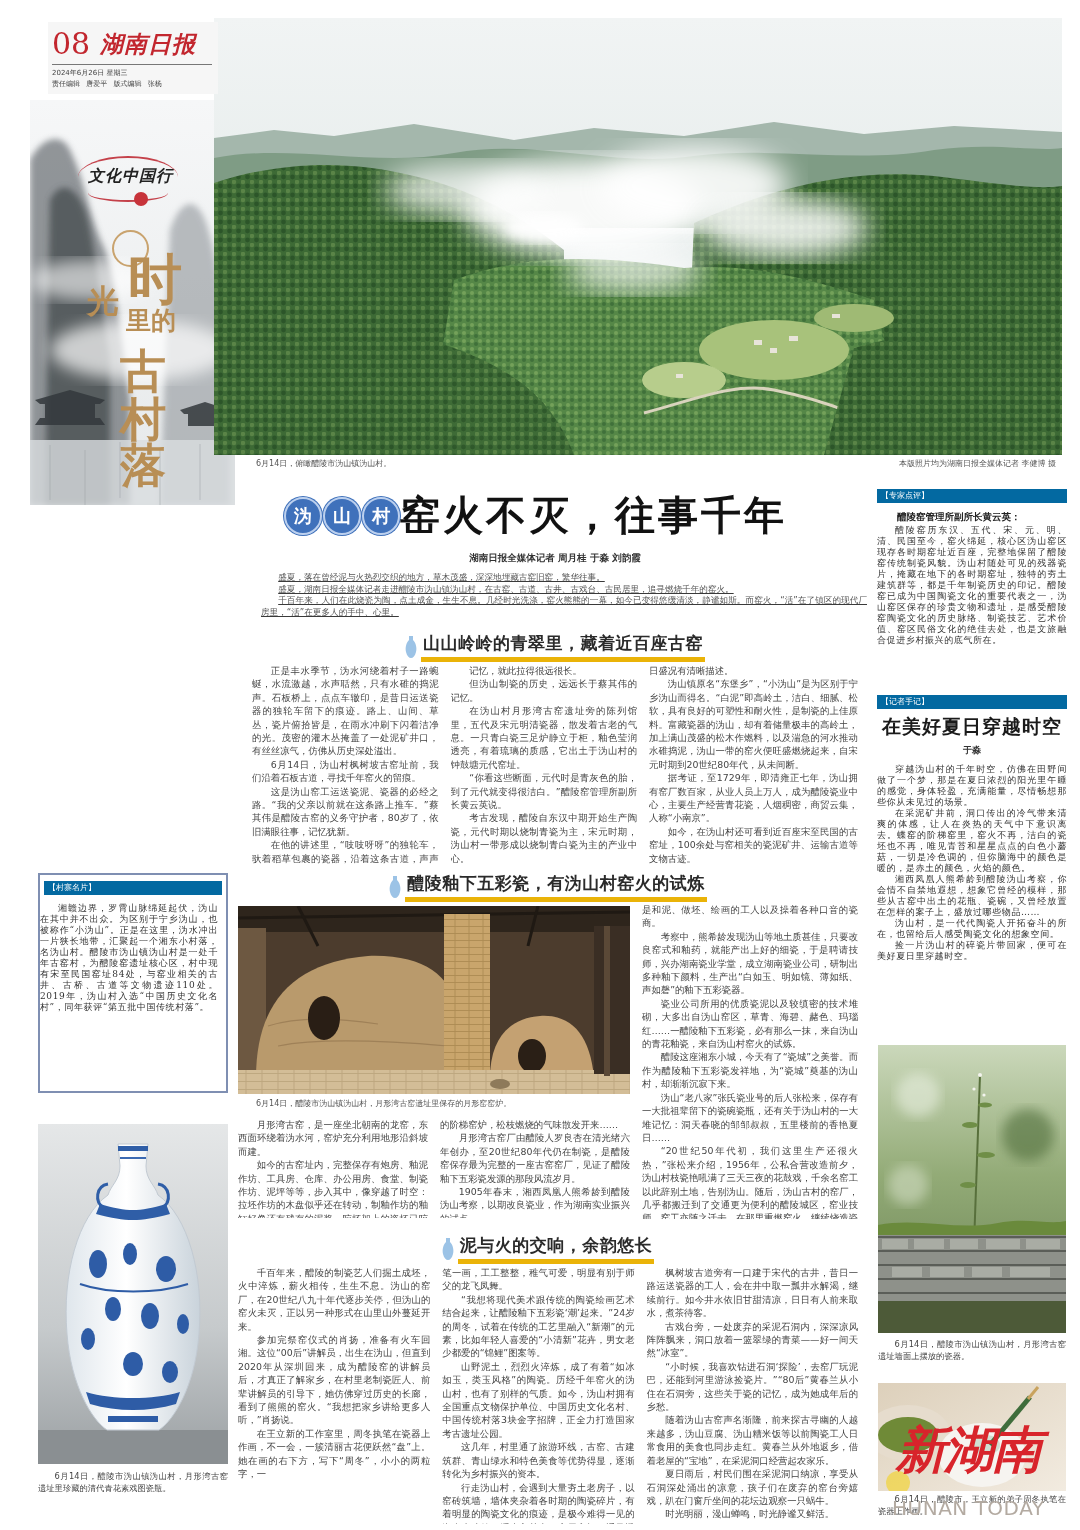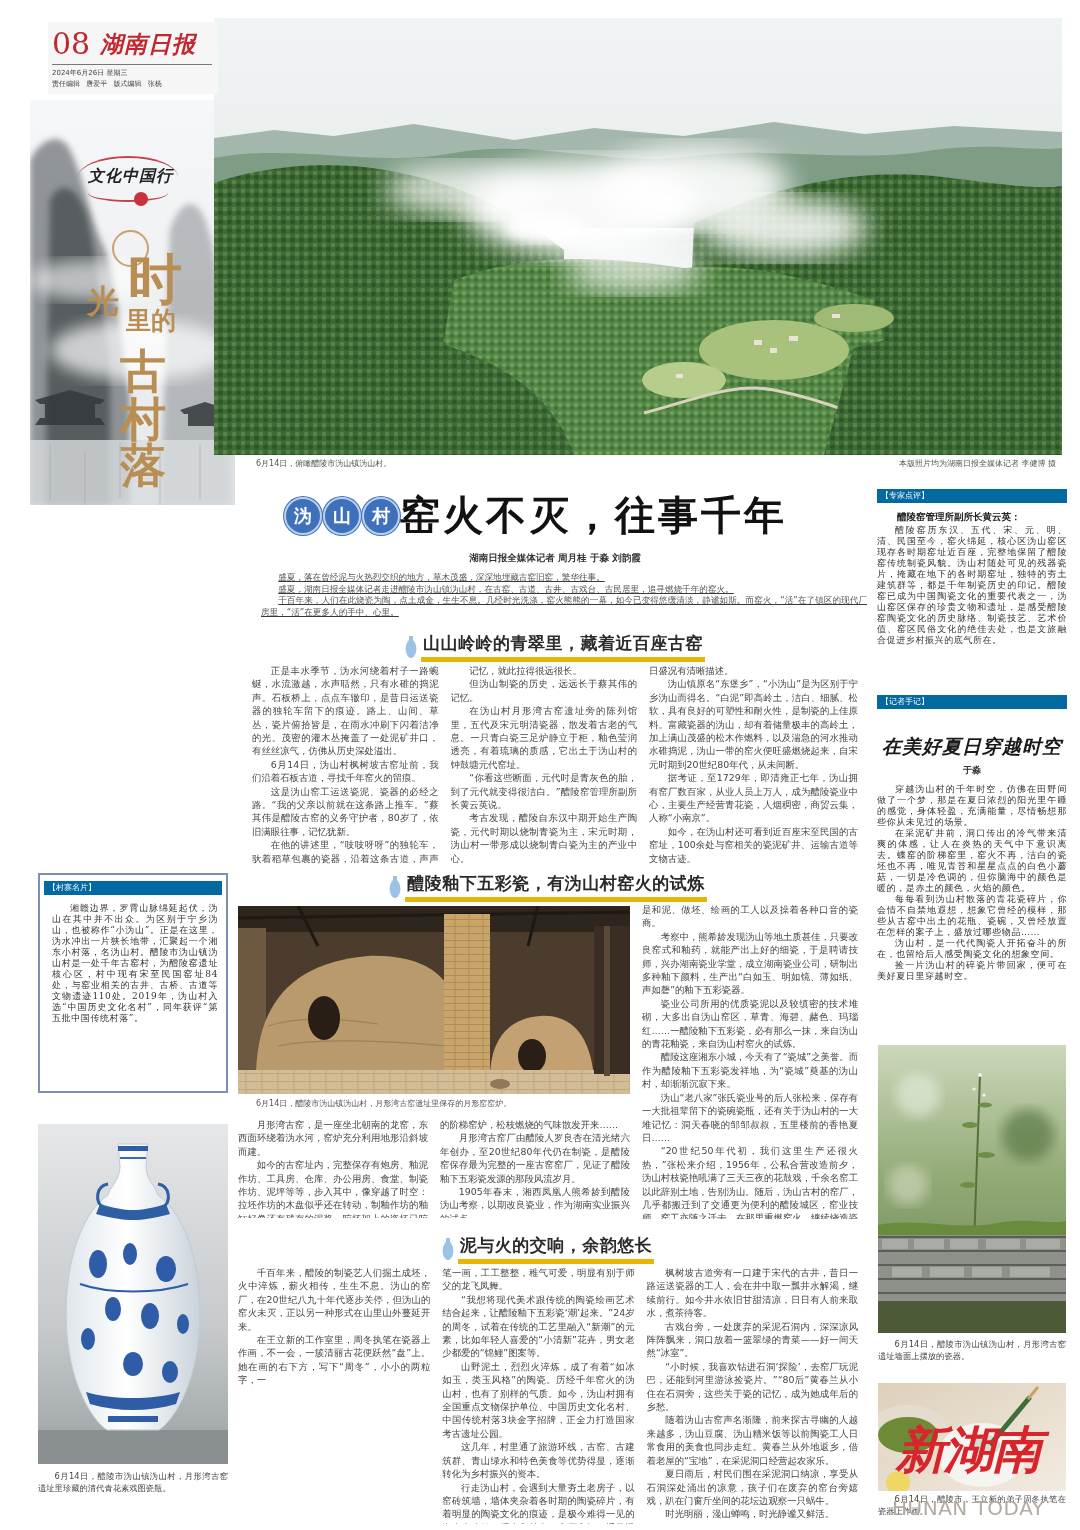--- a/index.html
+++ b/index.html
@@ -260,20 +260,21 @@
 
 <div class="abs sec-head" style="left:238px;top:1236px;width:620px;">
   <svg class="vase-ico" width="12" height="22" viewBox="0 0 12 22">
       <path d="M4 0 L8 0 L8 4 C11 7 12 12 11 16 C10 20 8 22 6 22 C4 22 2 20 1 16 C0 12 1 7 4 4Z" fill="#9cc3e6"></path>
     </svg>
   <span class="txt">泥与火的交响，余韵悠长</span>
 </div>
 <div class="abs cols" style="left:238px;top:1266px;width:620px;height:258px;">
   <div class="col">
     <p>千百年来，醴陵的制瓷艺人们掘土成坯，火中淬炼，薪火相传，生生不息。沩山的窑厂，在20世纪八九十年代逐步关停，但沩山的窑火未灭，正以另一种形式在山里山外蔓延开来。</p>
+    <p>参加完祭窑仪式的肖扬，准备有火车回湘。这位“00后”讲解员，出生在沩山，但直到2020年从深圳回来，成为醴陵窑的讲解员后，才真正了解家乡，在村里老制瓷匠人、前辈讲解员的引导下，她仿佛穿过历史的长廊，看到了熊熊的窑火。“我想把家乡讲给更多人听，”肖扬说。</p>
     <p>在王立新的工作室里，周冬执笔在瓷器上作画，不一会，一簇清丽古花便跃然“盘”上。她在画的右下方，写下“周冬”，小小的两粒字，一</p>
   </div>
   <div class="col">
     <p style="text-indent:0;">笔一画，工工整整，稚气可爱，明显有别于师父的龙飞凤舞。</p>
     <p>“我想将现代美术跟传统的陶瓷绘画艺术结合起来，让醴陵釉下五彩瓷‘潮’起来。”24岁的周冬，试着在传统的工艺里融入“新潮”的元素，比如年轻人喜爱的“小清新”花卉，男女老少都爱的“锦鲤”图案等。</p>
     <p>山野泥土，烈烈火淬炼，成了有着“如冰如玉，类玉风格”的陶瓷。历经千年窑火的沩山村，也有了别样的气质。如今，沩山村拥有全国重点文物保护单位、中国历史文化名村、中国传统村落3块金字招牌，正全力打造国家考古遗址公园。</p>
     <p>这几年，村里通了旅游环线，古窑、古建筑群、青山绿水和特色美食等优势得显，逐渐转化为乡村振兴的资本。</p>
     <p>行走沩山村，会遇到大量夯土老房子，以窑砖筑墙，墙体夹杂着各时期的陶瓷碎片，有着明显的陶瓷文化的痕迹，是极今难得一见的湘东古建筑。缓步入其中，宽屋高阁，通风透气，几片明瓦漏下阳光，颇生清凉欢喜之感。</p>
   </div>
   <div class="col" style="flex:1.1;">
@@ -281,21 +282,21 @@
     <p>古戏台旁，一处废弃的采泥石洞内，深深凉风阵阵飘来，洞口放着一篮翠绿的青菜——好一间天然“冰室”。</p>
     <p>“小时候，我喜欢钻进石洞‘探险’，去窑厂玩泥巴，还能到河里游泳捡瓷片。”“80后”黄春兰从小住在石洞旁，这些关于瓷的记忆，成为她成年后的乡愁。</p>
     <p>随着沩山古窑声名渐隆，前来探古寻幽的人越来越多，沩山豆腐、沩山糟米饭等以前陶瓷工人日常食用的美食也同步走红。黄春兰从外地返乡，借着老屋的“宝地”，在采泥洞口经营起农家乐。</p>
     <p>夏日雨后，村民们围在采泥洞口纳凉，享受从石洞深处涌出的凉意，孩子们在废弃的窑台旁嬉戏，趴在门窗斤坐间的花坛边观察一只蜗牛。</p>
     <p>时光明丽，漫山蝉鸣，时光静谧又鲜活。</p>
   </div>
 </div>
 
 <div class="abs card">
   <div class="bar" style="margin:6px 4px 0 4px;">【村寨名片】</div>
-  <div class="side-text" style="padding:8px 8px 0 12px;">
+  <div class="side-text" style="padding:8px 8px 0 0;">
     <p>湘赣边界，罗霄山脉绵延起伏，沩山在其中并不出众。为区别于宁乡沩山，也被称作“小沩山”。正是在这里，沩水冲出一片狭长地带，汇聚起一个湘东小村落，名沩山村。醴陵市沩山镇沩山村是一处千年古窑村，为醴陵窑遗址核心区，村中现有宋至民国窑址84处，与窑业相关的古井、古桥、古道等文物遗迹110处。2019年，沩山村入选“中国历史文化名村”，同年获评“第五批中国传统村落”。</p>
   </div>
 </div>
 <div class="abs" style="left:38px;top:1124px;width:190px;height:340px;overflow:hidden;">
   <svg width="190" height="340" viewBox="0 0 190 340">
     <defs>
       <linearGradient id="vbg" x1="0" y1="0" x2="0" y2="1">
         <stop offset="0" stop-color="#e5e7e8"></stop>
           <stop offset="0.6" stop-color="#c6cacc"></stop>
           <stop offset="1" stop-color="#9ba0a3"></stop>
@@ -334,26 +335,26 @@
 
 <div class="abs" style="left:877px;top:489px;width:190px;">
   <div class="bar">【专家点评】</div>
   <div style="margin-top:7px;padding-left:20px;font-size:9.5px;font-weight:bold;color:#222;line-height:13px;">醴陵窑管理所副所长黄云英：</div>
   <div class="side-text" style="margin-top:2px;">
     <p>醴陵窑历东汉、五代、宋、元、明、清、民国至今，窑火绵延，核心区沩山窑区现存各时期窑址近百座，完整地保留了醴陵窑传统制瓷风貌。沩山村随处可见的残器瓷片，掩藏在地下的各时期窑址，独特的夯土建筑群等，都是千年制瓷历史的印记。醴陵窑已成为中国陶瓷文化的重要代表之一，沩山窑区保存的珍贵文物和遗址，是感受醴陵窑陶瓷文化的历史脉络、制瓷技艺、艺术价值、窑区民俗文化的绝佳去处，也是文旅融合促进乡村振兴的底气所在。</p>
   </div>
 </div>
 <div class="abs" style="left:877px;top:695px;width:190px;">
   <div class="bar">【记者手记】</div>
-  <div style="margin-top:24px;font-family:'DejaVu Serif',serif;font-weight:bold;font-size:19px;color:#1a1a1a;line-height:26px;text-align:center;letter-spacing:1px;white-space:nowrap;font-style:italic;">在美好夏日穿越时空</div>
+  <div style="margin-top:4px;font-family:'DejaVu Serif',serif;font-weight:bold;font-size:19px;color:#1a1a1a;line-height:26px;text-align:center;letter-spacing:1px;white-space:nowrap;">在美好夏日穿越时空</div>
   <div style="margin-top:5px;font-size:9px;font-weight:bold;color:#333;text-align:center;line-height:12px;">于淼</div>
   <div class="side-text" style="margin-top:8px;height:255px;overflow:hidden;">
     <p>穿越沩山村的千年时空，仿佛在田野间做了一个梦，那是在夏日浓烈的阳光里午睡的感觉，身体轻盈，充满能量，尽情畅想那些你从未见过的场景。</p>
     <p>在采泥矿井前，洞口传出的冷气带来清爽的体感，让人在炎热的天气中下意识离去。蝶窑的阶梯窑里，窑火不再，洁白的瓷坯也不再，唯见青苔和星星点点的白色小蘑菇，一切是冷色调的，但你脑海中的颜色是暖的，是赤土的颜色，火焰的颜色。</p>
-    <p>每每看到沩山村散落的青花瓷碎片，你会情不自禁地遐想，想象它曾经的模样，那些从古窑中出土的花瓶、瓷碗，又曾经放置在怎样的案子上，盛放过哪些物品……</p>
+    <p>湘西凤凰人熊希龄到醴陵沩山考察，你会情不自禁地遐想，想象它曾经的模样，那些从古窑中出土的花瓶、瓷碗，又曾经放置在怎样的案子上，盛放过哪些物品……</p>
     <p>沩山村，是一代代陶瓷人开拓奋斗的所在，也留给后人感受陶瓷文化的想象空间。</p>
     <p>捡一片沩山村的碎瓷片带回家，便可在美好夏日里穿越时空。</p>
   </div>
 </div>
 <div class="abs" style="left:878px;top:1045px;width:188px;height:288px;overflow:hidden;">
   <svg width="188" height="288" viewBox="0 0 188 288">
     <defs>
       <linearGradient id="pbg" x1="0" y1="0" x2="0" y2="1">
         <stop offset="0" stop-color="#cbd8bb"></stop>
           <stop offset="0.45" stop-color="#93ab77"></stop>

